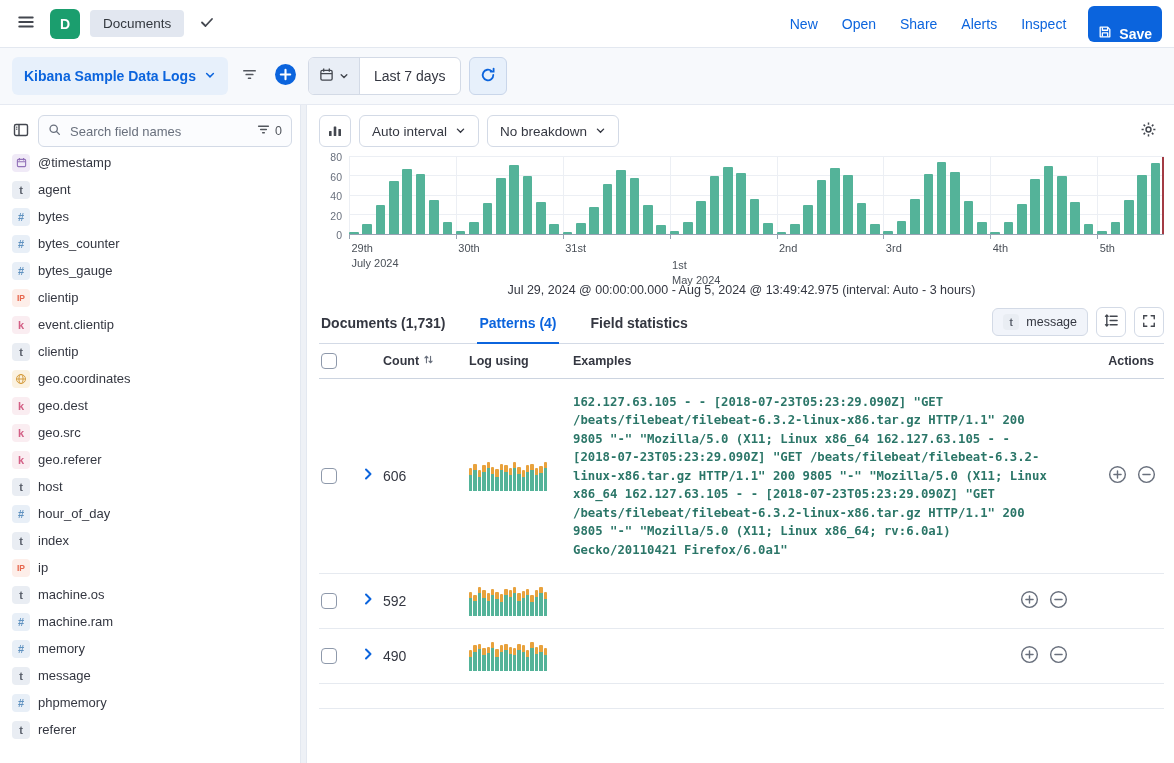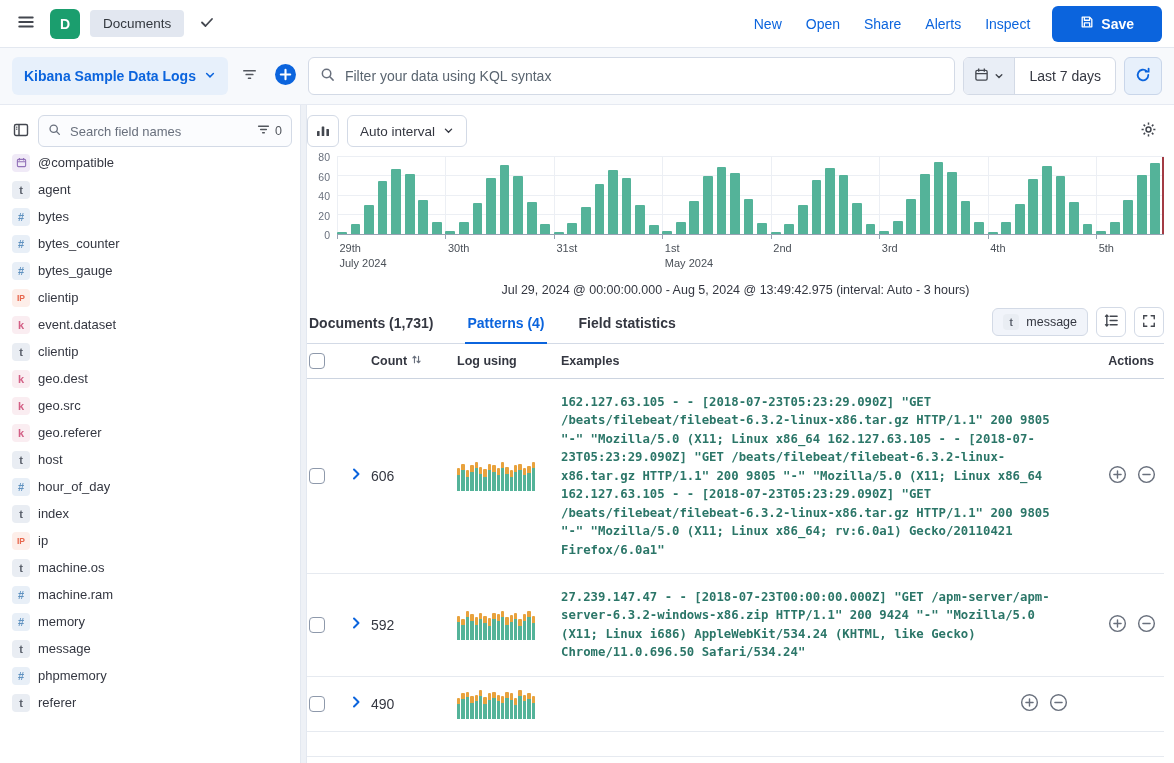--- a/index.html
+++ b/index.html
@@ -7,40 +7,40 @@
   .page{width:1174px;height:763px;overflow:hidden;display:flex;flex-direction:column;background:#fff}
   button{font-family:inherit;background:none;border:none;padding:0;cursor:pointer;color:inherit}
 
   
   .top-bar{height:48px;min-height:48px;display:flex;align-items:center;gap:10px;padding:0 12px;border-bottom:1px solid #e3e8f0}
   .icon-btn{display:inline-flex;align-items:center;justify-content:center;padding:5px;border-radius:6px;color:#43474f}
   .space-badge{width:30px;height:30px;border-radius:6px;background:var(--space-badge-green,#1b9e6e);color:#fff;font-weight:700;font-size:14px;display:flex;align-items:center;justify-content:center}
   .breadcrumb-chip{background:#e2e7f0;border-radius:4px;padding:6px 13px;font-size:13.5px;color:#33383f}
   .top-nav{margin-left:auto;display:flex;align-items:center;gap:24px;margin-right:12px}
   .nav-link{color:var(--primary,#0b64dd);font-size:14px;text-decoration:none;cursor:pointer}
-  .save-btn{display:inline-flex;align-items:center;gap:7px;background:var(--primary,#0b64dd);color:#fff;font-weight:600;font-size:14px;border-radius:6px;height:36px;padding:0 28px}
+  .save-btn{display:inline-flex;align-items:flex-end;gap:7px;background:var(--primary,#0b64dd);color:#fff;font-weight:600;font-size:14px;border-radius:6px;height:36px;padding:0 10px}
 
   
   .query-bar{height:57px;min-height:57px;display:flex;align-items:center;gap:8px;padding:0 12px;background:#f7f9fc;border-bottom:1px solid #e6eaf2}
   .dataview-btn{display:inline-flex;align-items:center;gap:8px;background:#e7f0fb;color:var(--primary,#0b64dd);font-weight:600;font-size:14px;border-radius:6px;height:38px;padding:0 12px}
   .qb-icon{color:#53575e;padding:6px}
   .plus-btn{color:var(--primary,#0b64dd);padding:3px}
   .kql-box{flex:1;display:flex;align-items:center;gap:8px;background:#fff;border:1px solid #d3dae6;border-radius:6px;height:38px;padding:0 11px;color:#69707d}
   .kql-box input{flex:1;border:none;outline:none;background:transparent;font-size:14px;color:#343741;font-family:inherit}
   .kql-box input::placeholder{color:#5a6570}
   .date-group{display:flex;align-items:stretch;height:38px;border:1px solid #d3dae6;border-radius:6px;overflow:hidden;background:#fff}
   .date-cal{display:flex;align-items:center;gap:5px;padding:0 10px;background:#e9eef6;border-right:1px solid #d3dae6;color:#43474f}
   .date-text{display:flex;align-items:center;padding:0 14px;font-size:14px}
   .refresh-btn{width:38px;height:38px;border:1px solid #c9d6ea;border-radius:6px;background:#e7f0fb;color:var(--primary,#0b64dd);display:flex;align-items:center;justify-content:center}
 
   
   .content{flex:1;display:flex;min-height:0}
   .sidebar{width:300px;min-width:300px;display:flex;flex-direction:column;padding-top:10px;min-height:0}
   .gutter{width:7px;background:#eef1f6;border-left:1px solid #e3e8f0;border-right:1px solid #e3e8f0;cursor:col-resize}
-  .main{flex:1;display:flex;flex-direction:column;min-width:0;padding:10px 10px 0 0}
+  .main{flex:1;display:flex;flex-direction:column;min-width:0;padding:10px 10px 0 12px}
 
   
   .sidebar-top{display:flex;align-items:center;gap:4px;padding:0 8px}
   .sfield{flex:1;display:flex;align-items:center;gap:7px;height:32px;background:#fbfcfe;border:1px solid #d3dae6;border-radius:6px;padding:0 9px;color:#69707d}
   .sfield input{flex:1;min-width:0;border:none;outline:none;background:none;font-size:13px;color:#343741;font-family:inherit}
   .sfield input::placeholder{color:#69707d}
   .type-filter-btn{display:inline-flex;align-items:center;gap:5px;color:#53575e;font-size:12.5px}
   .fields-header{display:flex;align-items:center;gap:6px;padding:14px 10px 6px}
   .fields-title{font-weight:700;font-size:14px}
   .info-dot{color:#98a2b3;display:inline-flex}
@@ -151,27 +151,20 @@
         <span><svg width="15" height="15" viewBox="0 0 16 16" fill="none" stroke="currentColor" stroke-width="1.8" stroke-linecap="round">
             <path d="M2 4h12M4.5 8h7M7 12h2"></path>
           </svg></span>
       </button>
     <button class="icon-btn plus-btn">
         <span><svg width="23" height="23" viewBox="0 0 22 22">
             <circle cx="11" cy="11" r="10" fill="currentColor"></circle>
             <path d="M11 6.5v9M6.5 11h9" stroke="#fff" stroke-width="2" stroke-linecap="round"></path>
           </svg></span>
       </button>
-    <div class="kql-box">
-      <span><svg width="15" height="15" viewBox="0 0 16 16" fill="none" stroke="currentColor" stroke-width="1.6">
-            <circle cx="7" cy="7" r="4.5"></circle>
-            <path d="M10.5 10.5L14 14" stroke-linecap="round"></path>
-          </svg></span>
-      <input placeholder="Filter your data using KQL syntax" style="">
-    </div>
     <div class="date-group">
       <button class="date-cal">
         <span><svg width="15" height="15" viewBox="0 0 16 16" fill="none" stroke="currentColor" stroke-width="1.4">
               <rect x="2" y="3.5" width="12" height="10.5" rx="1.5"></rect>
               <path d="M2 7h12M5 1.5v3.5M11 1.5v3.5"></path>
             </svg></span>
         <span><svg width="10" height="10" viewBox="0 0 16 16" fill="none" stroke="currentColor" stroke-width="2.2" stroke-linecap="round">
               <path d="M3.5 6l4.5 4.5L12.5 6"></path>
             </svg></span>
       </button>
@@ -210,21 +203,21 @@
         </div>
       </div>
       <div class="field-list">
           <div class="field-item">
             <span class="token tok-date">
               <svg width="11" height="11" viewBox="0 0 16 16" fill="none" stroke="currentColor" stroke-width="1.6">
                 <rect x="2" y="3.5" width="12" height="10.5" rx="1.5"></rect>
                 <path d="M2 7h12M5 1.5v3.5M11 1.5v3.5"></path>
               </svg>
             </span>
-            <span class="field-name">@compatible</span>
+            <span class="field-name">@timestamp</span>
           </div>
           <div class="field-item">
             <span class="token tok-text">t</span>
             <span class="field-name">agent</span>
           </div>
           <div class="field-item">
             <span class="token tok-number">#</span>
             <span class="field-name">bytes</span>
           </div>
           <div class="field-item">
@@ -234,25 +227,35 @@
           <div class="field-item">
             <span class="token tok-number">#</span>
             <span class="field-name">bytes_gauge</span>
           </div>
           <div class="field-item">
             <span class="token tok-ip">IP</span>
             <span class="field-name">clientip</span>
           </div>
           <div class="field-item">
             <span class="token tok-keyword">k</span>
-            <span class="field-name">event.dataset</span>
+            <span class="field-name">event.clientip</span>
           </div>
           <div class="field-item">
             <span class="token tok-text">t</span>
             <span class="field-name">clientip</span>
+          </div>
+          <div class="field-item">
+            <span class="token tok-geo">
+              <svg width="12" height="12" viewBox="0 0 16 16" fill="none" stroke="currentColor" stroke-width="1.3">
+                <circle cx="8" cy="8" r="6"></circle>
+                <ellipse cx="8" cy="8" rx="2.7" ry="6"></ellipse>
+                <path d="M2 8h12"></path>
+              </svg>
+            </span>
+            <span class="field-name">geo.coordinates</span>
           </div>
           <div class="field-item">
             <span class="token tok-keyword">k</span>
             <span class="field-name">geo.dest</span>
           </div>
           <div class="field-item">
             <span class="token tok-keyword">k</span>
             <span class="field-name">geo.src</span>
           </div>
           <div class="field-item">
@@ -309,20 +312,26 @@
       <div class="chart-toolbar">
         <button class="tool-icon-btn">
             <span><svg width="16" height="16" viewBox="0 0 16 16" fill="currentColor">
                 <rect x="2" y="9" width="2.6" height="5" rx="0.6"></rect>
                 <rect x="6.7" y="4.5" width="2.6" height="9.5" rx="0.6"></rect>
                 <rect x="11.4" y="7" width="2.6" height="7" rx="0.6"></rect>
               </svg></span>
           </button>
         <button class="tool-btn">
           <span>Auto interval</span>
+          <span><svg width="11" height="11" viewBox="0 0 16 16" fill="none" stroke="currentColor" stroke-width="2" stroke-linecap="round">
+                <path d="M3.5 6l4.5 4.5L12.5 6"></path>
+              </svg></span>
+        </button>
+        <button class="tool-btn">
+          <span>No breakdown</span>
           <span><svg width="11" height="11" viewBox="0 0 16 16" fill="none" stroke="currentColor" stroke-width="2" stroke-linecap="round">
                 <path d="M3.5 6l4.5 4.5L12.5 6"></path>
               </svg></span>
         </button>
         <button class="chart-options-btn">
             <span><svg width="17" height="17" viewBox="0 0 16 16" fill="none" stroke="currentColor" stroke-width="1.4">
                 <circle cx="8" cy="8" r="2.3"></circle>
                 <path d="M8 1.5v2M8 12.5v2M1.5 8h2M12.5 8h2M3.4 3.4l1.4 1.4M11.2 11.2l1.4 1.4M12.6 3.4l-1.4 1.4M4.8 11.2l-1.4 1.4"></path>
               </svg></span>
           </button>
@@ -424,21 +433,21 @@
               </div>
               <div class="x-tick" style="left: 13.1148%;"></div>
               <div class="x-label" style="left: 13.4148%;">
                 <span>30th</span>
               </div>
               <div class="x-tick" style="left: 26.2295%;"></div>
               <div class="x-label" style="left: 26.5295%;">
                 <span>31st</span>
               </div>
               <div class="x-tick" style="left: 39.3443%;"></div>
-              <div class="x-label" style="left: 39.6443%;">
+              <div class="x-label" style="left: 39.6443%; margin-top: 17px;">
                 <span>1st</span>
                 <span>May 2024</span>
               </div>
               <div class="x-tick" style="left: 52.459%;"></div>
               <div class="x-label" style="left: 52.759%;">
                 <span>2nd</span>
               </div>
               <div class="x-tick" style="left: 65.5738%;"></div>
               <div class="x-label" style="left: 65.8738%;">
                 <span>3rd</span>
@@ -674,21 +683,20 @@
                 <div class="sbar" style="height: 95%;">
                   <div class="sacc" style="height: 20%;"></div>
                   <div class="sgrn"></div>
                 </div>
                 <div class="sbar" style="height: 80%;">
                   <div class="sacc" style="height: 30%;"></div>
                   <div class="sgrn"></div>
                 </div>
               </div>
             </div>
-    <div class="cell-example">27.239.147.47 - - [2018-07-23T00:00:00.000Z] "GET /apm-server/apm-server-6.3.2-windows-x86.zip HTTP/1.1" 200 9424 "-" "Mozilla/5.0 (X11; Linux i686) AppleWebKit/534.24 (KHTML, like Gecko) Chrome/11.0.696.50 Safari/534.24"</div>
     <div class="cell-actions">
       <button><span><svg width="19" height="19" viewBox="0 0 16 16" fill="none" stroke="currentColor" stroke-width="1.2">
                     <circle cx="8" cy="8" r="6.6"></circle>
                     <path d="M8 5v6M5 8h6" stroke-linecap="round"></path>
                   </svg></span></button>
       <button><span><svg width="19" height="19" viewBox="0 0 16 16" fill="none" stroke="currentColor" stroke-width="1.2">
                     <circle cx="8" cy="8" r="6.6"></circle>
                     <path d="M5 8h6" stroke-linecap="round"></path>
                   </svg></span></button>
     </div>

